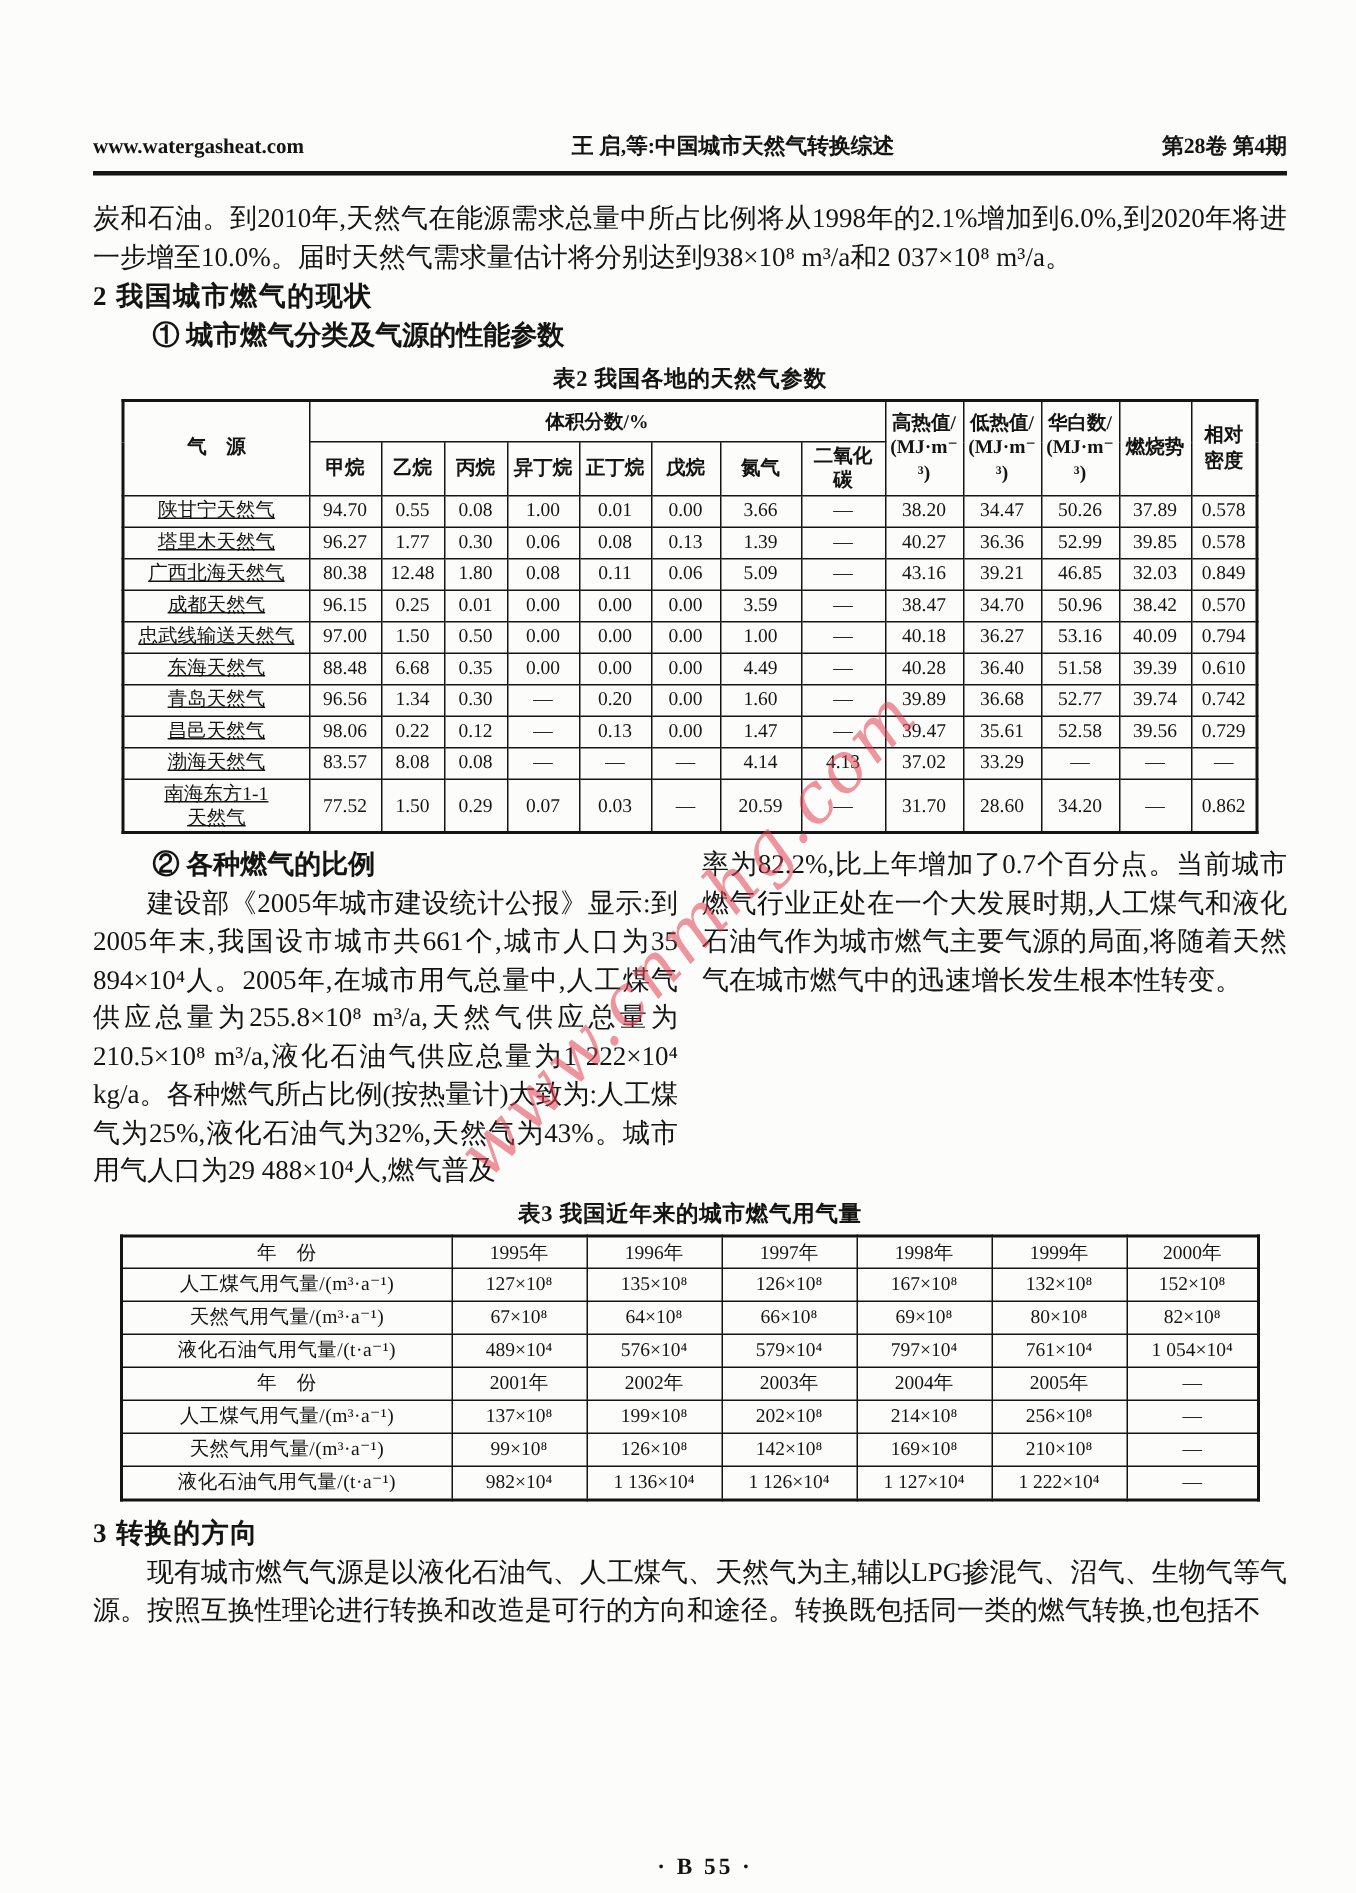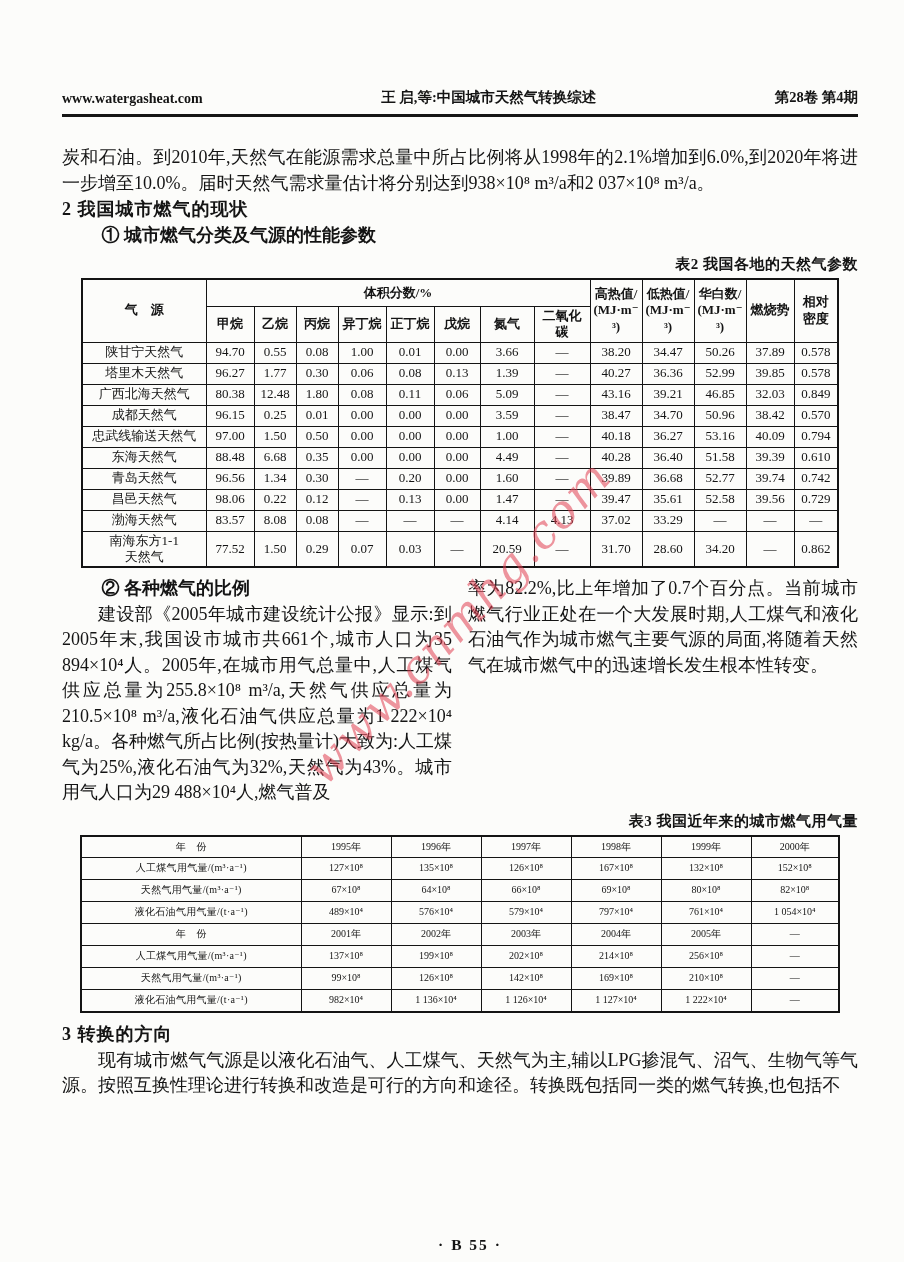--- a/index.html
+++ b/index.html
@@ -9,38 +9,38 @@
     background:#fcfcfa; color:#141414; overflow:hidden;
     font-family:"Liberation Serif","DejaVu Serif",serif;
     padding:88px 46px 0 62px;
   }
   
   .hdr { display:flex; justify-content:space-between; align-items:flex-end;
          font-size:14.5px; font-weight:bold; }
   .hdr .site { font-size:14px; }
   .hdr-rule { height:3px; background:#151515; margin-top:7px; }
   
-  .cols { display:flex; gap:16px; margin-top:28px; }
+  .cols { display:flex; gap:16px; margin-top:16px; }
   .cols.tight { margin-top:8px; }
   .col { flex:1; font-size:18px; line-height:25.5px; text-align:justify; }
   p.ind { text-indent:2em; }
   .h-num { font-weight:bold; font-size:18px; line-height:27px; letter-spacing:1px; }
   .sub { font-weight:bold; text-indent:2.2em; }
   sup { font-size:11px; line-height:0; }
   
-  .tbl-cap { text-align:right; font-weight:bold; font-size:15px; margin-top:6px; letter-spacing:0.5px; }
+  .tbl-cap { text-align:center; font-weight:bold; font-size:15px; margin-top:6px; letter-spacing:0.5px; }
   table { border-collapse:collapse; margin:4px auto 0; table-layout:fixed; border:2px solid #141414; }
   th,td { border:1px solid #141414; text-align:center; vertical-align:middle;
           padding:1px 2px; word-break:break-all; line-height:1.25; }
   .t2 { width:756px; font-size:13px; }
   .t2 thead tr:first-child th { height:28px; }
   .t2 thead tr:last-child th { height:34px; }
   .t2 tbody td { height:21px; }
-  .t2 tbody td:first-child { white-space:pre-line; }
-  .t3 { width:758px; font-size:10px; }
+  .t2 tbody td:first-child { white-space:pre-line;text-decoration:underline; }
+  .t3 { width:758px; font-size:13px; }
   .t3 td { height:22px; }
   .t3 td:first-child { letter-spacing:0.3px; }
   
   .watermark {
     position:absolute; left:458px; top:622px; z-index:5;
     transform:translate(-50%,-50%) rotate(-47deg);
     font-size:46px; font-style:italic; letter-spacing:2px;
     color:rgba(224,62,80,0.55); white-space:nowrap; pointer-events:none;
     font-family:"DejaVu Serif","Liberation Serif",serif;
   }

